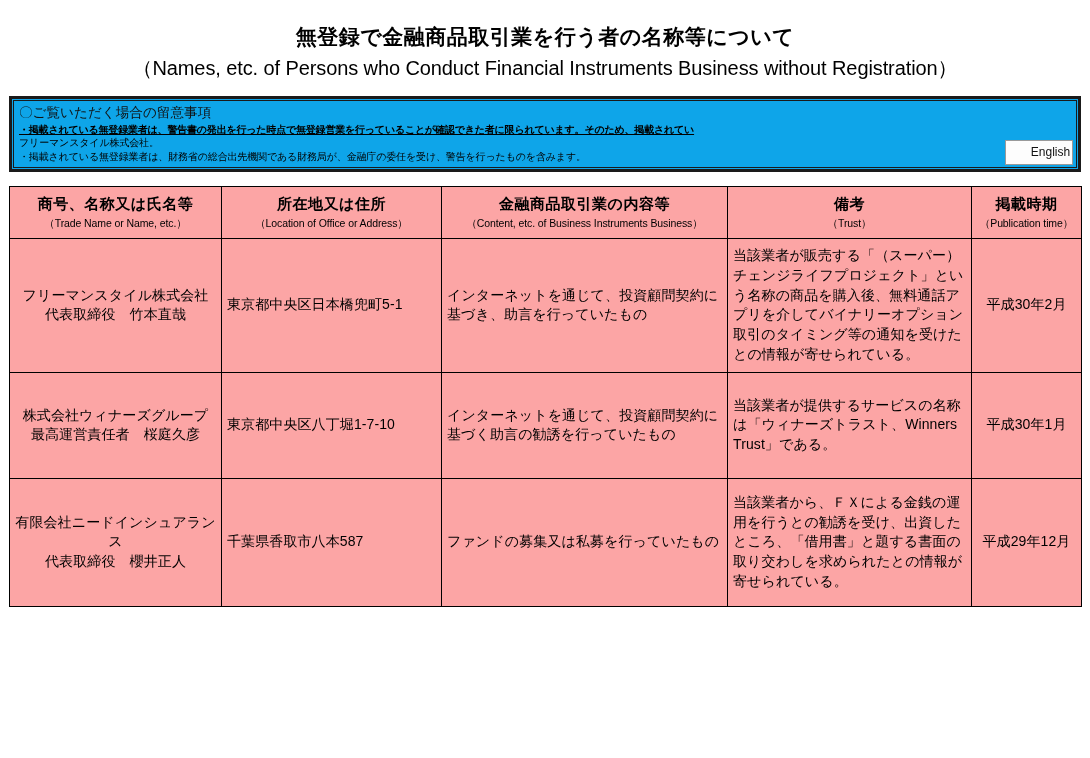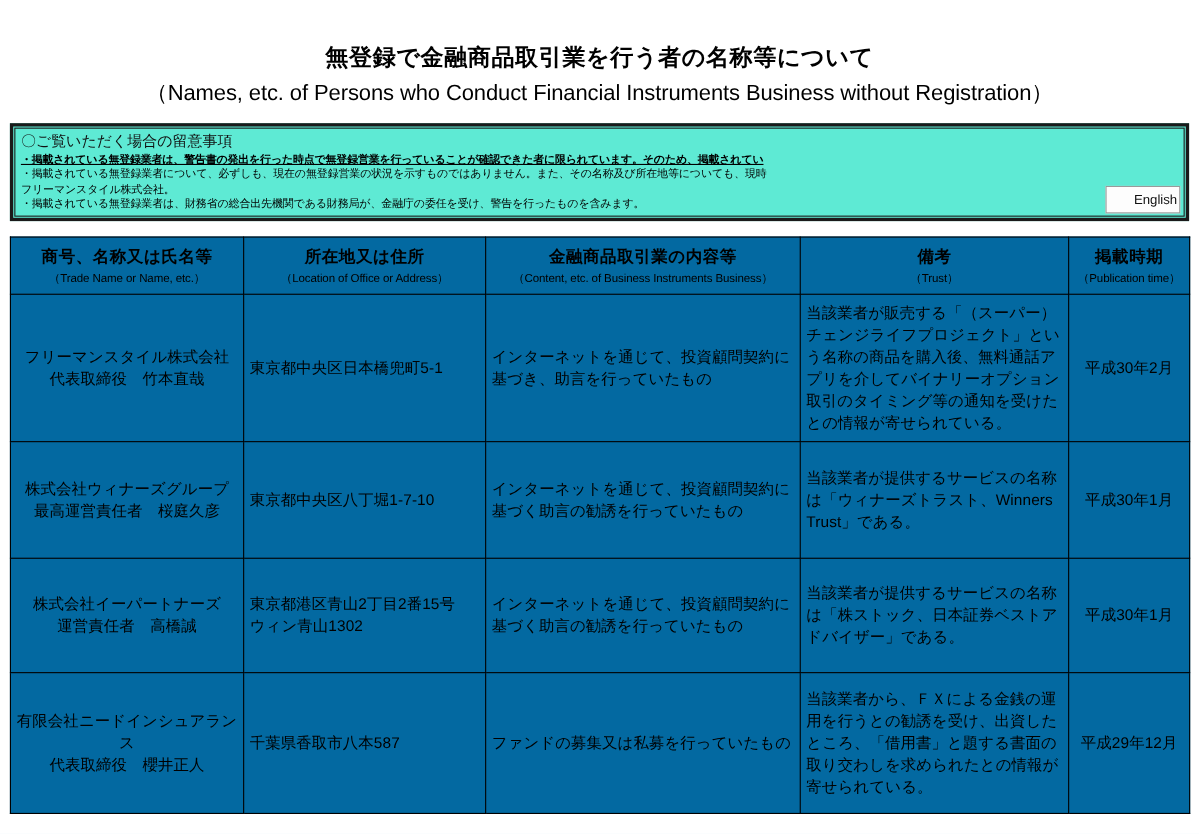--- a/index.html
+++ b/index.html
@@ -17,42 +17,42 @@
     position: relative;
     width: 1090px;
     height: 758px;
     background: #ffffff;
   }
 
   
   .title-block {
     width: 100%;
     text-align: center;
-    padding-top: 40px;
+    padding-top: 24px;
   }
   .title-ja {
     font-size: 21px;
     font-weight: bold;
     letter-spacing: 0.5px;
     line-height: 1.25;
     color: #000;
   }
   .title-en {
     font-size: 20px;
     font-weight: normal;
     margin-top: 5px;
     letter-spacing: -0.1px;
     color: #000;
   }
 
   
   .notice-wrap {
     margin: 14px 9px 0 9px;
     border: 3px solid #1a1a1a;
-    background: #5eead4;
+    background: #0ea5e9;
     padding: 1px;
   }
   .notice-inner {
     border: 1px solid #1a1a1a;
     padding: 3px 5px 4px 5px;
     position: relative;
   }
   .notice-line {
     font-size: 10px;
     line-height: 1.34;
@@ -92,21 +92,21 @@
   }
 
   
   .table-wrap {
     margin: 14px 9px 0 9px;
   }
   table.reg {
     border-collapse: collapse;
     width: 1072px;
     table-layout: fixed;
-    background: #0369a1;
+    background: #fca5a5;
   }
   table.reg th, table.reg td {
     border: 1px solid #000000;
     vertical-align: middle;
     color: #000;
   }
   table.reg thead th {
     height: 52px;
     text-align: center;
     padding: 4px 2px;
@@ -164,21 +164,20 @@
     <div class="title-en">（Names, etc. of Persons who Conduct Financial Instruments Business without Registration）</div>
   </div>
 
   <div class="notice-wrap">
     <div class="notice-inner">
       <div class="notice-heading">〇ご覧いただく場合の留意事項</div>
       <div class="notice-line notice-strong">
         <span class="nl">・掲載されている無登録業者は、警告書の発出を行った時点で無登録営業を行っていることが確認できた者に限られています。そのため、掲載されてい</span>
       </div>
       <div class="notice-line notice-normal">
-        <span class="nl">・掲載されている無登録業者について、必ずしも、現在の無登録営業の状況を示すものではありません。また、その名称及び所在地等についても、現時</span>
         <span class="nl">フリーマンスタイル株式会社。</span>
       </div>
       <div class="notice-line notice-normal">
         <span class="nl">・掲載されている無登録業者は、財務省の総合出先機関である財務局が、金融庁の委任を受け、警告を行ったものを含みます。</span>
       </div>
       <div class="english-btn">English</div>
     </div>
   </div>
 
   <div class="table-wrap">
@@ -224,29 +223,20 @@
           <td class="c-date">平成30年2月</td>
         </tr>
         <tr class="r1">
           <td class="c-name">株式会社ウィナーズグループ
 最高運営責任者　桜庭久彦</td>
           <td class="c-addr">東京都中央区八丁堀1-7-10</td>
           <td class="c-content">インターネットを通じて、投資顧問契約に基づく助言の勧誘を行っていたもの</td>
           <td class="c-notes">当該業者が提供するサービスの名称は「ウィナーズトラスト、Winners Trust」である。</td>
           <td class="c-date">平成30年1月</td>
         </tr>
-        <tr class="r2">
-          <td class="c-name">株式会社イーパートナーズ
-運営責任者　高橋誠</td>
-          <td class="c-addr">東京都港区青山2丁目2番15号
-ウィン青山1302</td>
-          <td class="c-content">インターネットを通じて、投資顧問契約に基づく助言の勧誘を行っていたもの</td>
-          <td class="c-notes">当該業者が提供するサービスの名称は「株ストック、日本証券ベストアドバイザー」である。</td>
-          <td class="c-date">平成30年1月</td>
-        </tr>
         <tr class="r3">
           <td class="c-name">有限会社ニードインシュアランス
 代表取締役　櫻井正人</td>
           <td class="c-addr">千葉県香取市八本587</td>
           <td class="c-content">ファンドの募集又は私募を行っていたもの</td>
           <td class="c-notes">当該業者から、ＦＸによる金銭の運用を行うとの勧誘を受け、出資したところ、「借用書」と題する書面の取り交わしを求められたとの情報が寄せられている。</td>
           <td class="c-date">平成29年12月</td>
         </tr>
       </tbody>
     </table>

